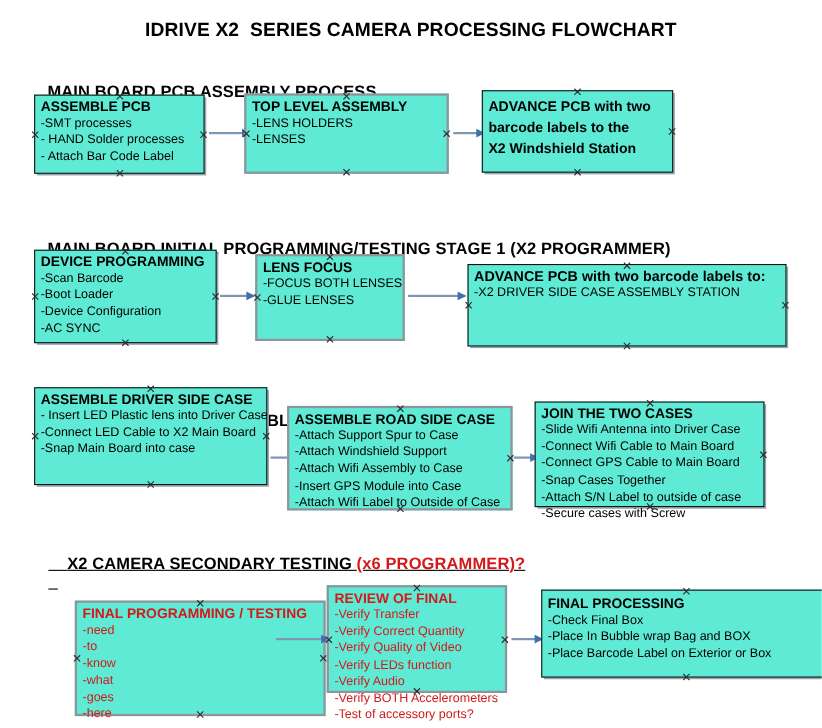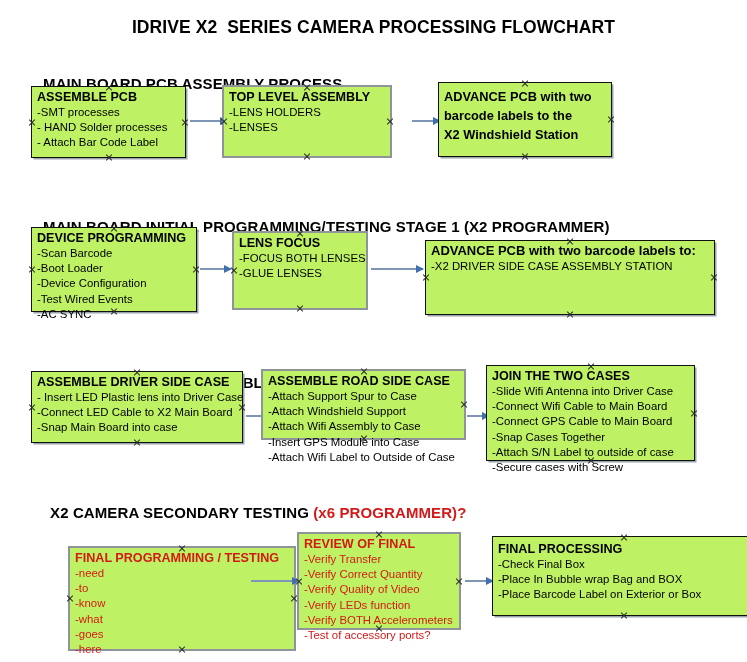--- a/index.html
+++ b/index.html
@@ -42,21 +42,21 @@
     white-space: pre;
     letter-spacing: 0.1px;
   }
   .section-title .red {
     color: #d31919;
   }
 
   
   .box {
     position: absolute;
-    background: #bef264;
+    background: #5eead4;
     box-sizing: border-box;
     overflow: visible;
   }
   .box.plain {
     border: 1.3px solid #111111;
     box-shadow: 2px 2px 0 -0.5px #9aa3ad;
   }
   .box.selected {
     border: 2.2px solid #8f949b;
     box-shadow: none;
@@ -158,21 +158,21 @@
     <span class="handle" style="left:50%; top:100%;"></span>
     <span class="handle" style="left:0; top:50%;"></span>
     <span class="handle" style="left:100%; top:50%;"></span>
   </div>
 
   <div class="arrow" style="left:190px; top:116px; width:37px;">
     <span class="shaft"></span>
     <span class="head"></span>
   </div>
 
-  <div class="box selected" style="left:222px; top:85px; width:170px; height:73px;padding-left:19px;">
+  <div class="box selected" style="left:222px; top:85px; width:186px; height:73px;padding-left:19px;">
     <div class="box-inner">
       <div class="box-head">TOP LEVEL ASSEMBLY</div>
       <div class="box-line">-LENS HOLDERS</div>
       <div class="box-line">-LENSES</div>
     </div>
     <span class="handle" style="left:50%; top:0;"></span>
     <span class="handle" style="left:50%; top:100%;"></span>
     <span class="handle" style="left:0; top:50%;"></span>
     <span class="handle" style="left:100%; top:50%;"></span>
   </div>
@@ -196,21 +196,20 @@
   <div class="section-title" style="left:26px; top:201px;">
     <span>MAIN BOARD INITIAL PROGRAMMING/TESTING STAGE 1 (X2 PROGRAMMER)</span>
   </div>
 
   <div class="box plain" style="left:31px; top:227px; width:166px; height:85px;">
     <div class="box-inner">
       <div class="box-head">DEVICE PROGRAMMING</div>
       <div class="box-line">-Scan Barcode</div>
       <div class="box-line">-Boot Loader</div>
       <div class="box-line">-Device Configuration</div>
-      <div class="box-line">-Test Wired Events</div>
       <div class="box-line">-AC SYNC</div>
     </div>
     <span class="handle" style="left:50%; top:0;"></span>
     <span class="handle" style="left:50%; top:100%;"></span>
     <span class="handle" style="left:0; top:50%;"></span>
     <span class="handle" style="left:100%; top:50%;"></span>
   </div>
 
   <div class="arrow" style="left:200px; top:264px; width:31px;">
     <span class="shaft"></span>
@@ -241,39 +240,39 @@
     <span class="handle" style="left:50%; top:0;"></span>
     <span class="handle" style="left:50%; top:100%;"></span>
     <span class="handle" style="left:0; top:50%;"></span>
     <span class="handle" style="left:100%; top:50%;"></span>
   </div>
 
   <div class="section-title" style="left:33px; top:357px;">
     <span>X2 CAMERA CASE ASSEMBLIES</span>
   </div>
 
-  <div class="box plain" style="left:31px; top:371px; width:212px; height:72px;">
+  <div class="box plain" style="left:31px; top:352px; width:212px; height:89px;">
     <div class="box-inner">
       <div class="box-head">ASSEMBLE DRIVER SIDE CASE</div>
       <div class="box-line">- Insert LED Plastic lens into Driver Case</div>
       <div class="box-line">-Connect LED Cable to X2 Main Board</div>
       <div class="box-line">-Snap Main Board into case</div>
     </div>
     <span class="handle" style="left:50%; top:0;"></span>
     <span class="handle" style="left:50%; top:100%;"></span>
     <span class="handle" style="left:0; top:50%;"></span>
     <span class="handle" style="left:100%; top:50%;"></span>
   </div>
 
   <div class="arrow" style="left:246px; top:411px; width:25px;">
     <span class="shaft"></span>
     <span class="head"></span>
   </div>
 
-  <div class="box selected" style="left:261px; top:369px; width:205px; height:71px;padding-left:36px;">
+  <div class="box selected" style="left:261px; top:369px; width:205px; height:95px;padding-left:36px;">
     <div class="box-inner">
       <div class="box-head">ASSEMBLE ROAD SIDE CASE</div>
       <div class="box-line">-Attach Support Spur to Case</div>
       <div class="box-line">-Attach Windshield Support</div>
       <div class="box-line">-Attach Wifi Assembly to Case</div>
       <div class="box-line">-Insert GPS Module into Case</div>
       <div class="box-line">-Attach Wifi Label to Outside of Case</div>
     </div>
     <span class="handle" style="left:50%; top:0;"></span>
     <span class="handle" style="left:50%; top:100%;"></span>
@@ -293,21 +292,21 @@
       <div class="box-line">-Connect GPS Cable to Main Board</div>
       <div class="box-line">-Snap Cases Together</div>
       <div class="box-line">-Attach S/N Label to outside of case</div>
       <div class="box-line">-Secure cases with Screw</div>
     </div>
     <span class="handle" style="left:50%; top:0;"></span>
     <span class="handle" style="left:50%; top:100%;"></span>
     <span class="handle" style="left:100%; top:50%;"></span>
   </div>
 
-  <div class="section-title" style="left:33px; top:487px;">
+  <div class="section-title" style="left:44px; top:487px;text-decoration:underline;">
     <span>X2 CAMERA SECONDARY TESTING </span><span class="red">(x6 PROGRAMMER)?</span>
   </div>
 
   <div class="box selected red" style="left:20px; top:546px; width:228px; height:105px;margin-left:48px;">
     <div class="box-inner">
       <div class="box-head">FINAL PROGRAMMING / TESTING</div>
       <div class="box-line">-need</div>
       <div class="box-line">-to</div>
       <div class="box-line">-know</div>
       <div class="box-line">-what</div>
@@ -325,20 +324,21 @@
     <span class="head"></span>
   </div>
 
   <div class="box selected red" style="left:297px; top:532px; width:164px; height:98px;">
     <div class="box-inner">
       <div class="box-head">REVIEW OF FINAL</div>
       <div class="box-line">-Verify Transfer</div>
       <div class="box-line">-Verify Correct Quantity</div>
       <div class="box-line">-Verify Quality of Video</div>
       <div class="box-line">-Verify LEDs function</div>
+      <div class="box-line">-Verify Audio</div>
       <div class="box-line">-Verify BOTH Accelerometers</div>
       <div class="box-line">-Test of accessory ports?</div>
     </div>
     <span class="handle" style="left:50%; top:0;"></span>
     <span class="handle" style="left:50%; top:100%;"></span>
     <span class="handle" style="left:0; top:50%;"></span>
     <span class="handle" style="left:100%; top:50%;"></span>
   </div>
 
   <div class="arrow" style="left:465px; top:576px; width:28px;">

